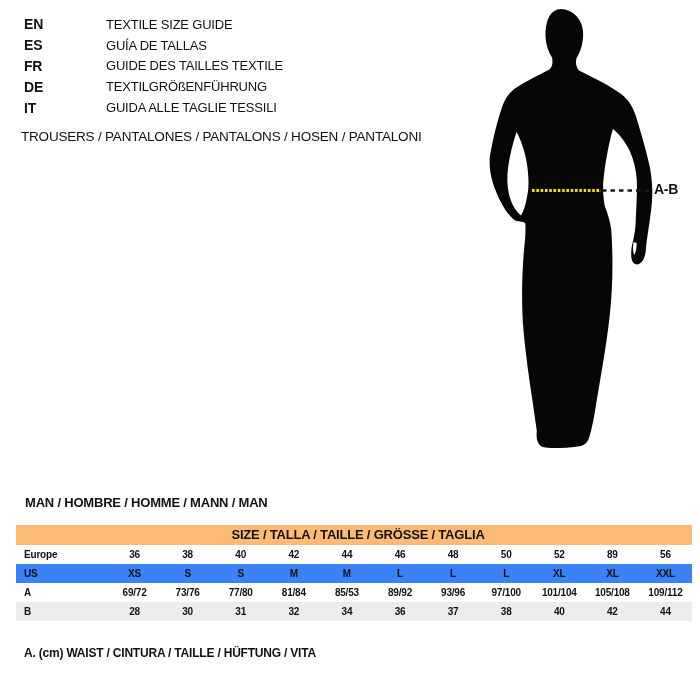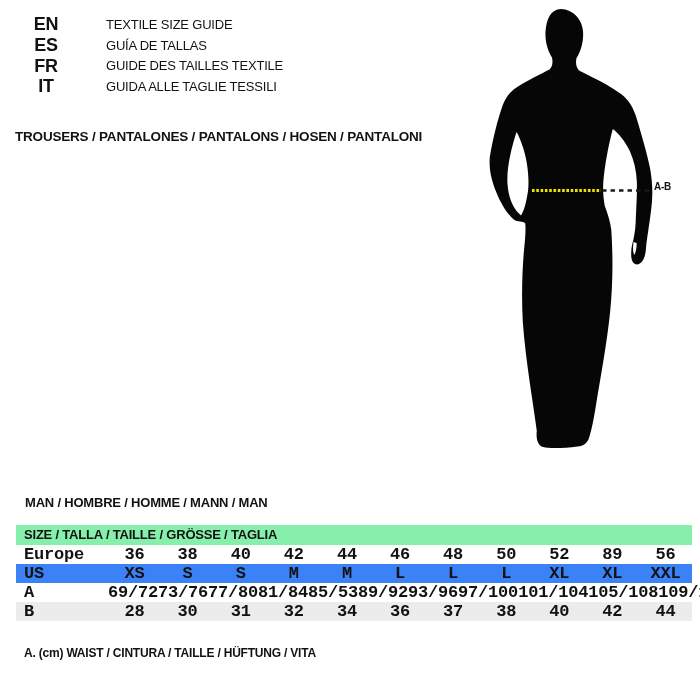--- a/index.html
+++ b/index.html
@@ -4,32 +4,32 @@
 <style>
   html,body{margin:0;padding:0;background:#fff;}
   #stage{
     position:relative;width:700px;height:700px;background:#ffffff;
     font-family:"Liberation Sans","DejaVu Sans",sans-serif;color:#121212;
     overflow:hidden;
   }
   
   .lang-block{position:absolute;left:24px;top:14px;}
   .lang-row{display:flex;height:20.8px;align-items:center;}
-  .lang-code{width:44px;font-weight:700;font-size:18px;letter-spacing:-0.2px;text-align:center;}
+  .lang-code{width:44px;font-weight:700;font-size:14px;letter-spacing:-0.2px;}
   .lang-label{font-weight:400;font-size:13px;letter-spacing:-0.2px;white-space:nowrap;margin-left:38px;}
-  .garment-title{position:absolute;left:15px;top:129px;font-weight:700;font-size:13.5px;letter-spacing:-0.2px;white-space:nowrap;}
+  .garment-title{position:absolute;left:21px;top:129px;font-weight:400;font-size:13.5px;letter-spacing:-0.2px;white-space:nowrap;}
   
   .figure-wrap{position:absolute;left:440px;top:0;width:260px;height:480px;}
-  .ab-label{position:absolute;left:654px;top:181px;font-weight:700;font-size:10px;letter-spacing:-0.3px;}
+  .ab-label{position:absolute;left:654px;top:181px;font-weight:700;font-size:14px;letter-spacing:-0.3px;}
   
   .man-title{position:absolute;left:25px;top:495px;font-weight:700;font-size:13px;letter-spacing:-0.2px;white-space:nowrap;}
   .size-table{position:absolute;left:16px;top:525px;width:676px;}
   .size-bar{height:20px;line-height:20px;padding-left:8px;font-weight:700;font-size:13px;letter-spacing:-0.2px;background:#c3c3c3;}
   .t-row{display:grid;grid-template-columns:92px repeat(11,1fr);height:19px;line-height:19px;}
-  .t-cell{font-weight:700;font-size:17px;text-align:center;letter-spacing:-0.2px;white-space:nowrap;font-family:Liberation Mono, monospace;}
+  .t-cell{font-weight:700;font-size:10px;text-align:center;letter-spacing:-0.2px;white-space:nowrap;}
   .t-cell.label{text-align:left;padding-left:8px;}
   
   .footnotes{position:absolute;left:24px;top:645px;}
   .footnote{font-weight:700;font-size:12px;line-height:17px;letter-spacing:-0.2px;white-space:nowrap;}
 </style>
 </head>
 <body>
 
 <div id="stage">
 
@@ -38,20 +38,24 @@
         <span class="lang-code">EN</span>
         <span class="lang-label">TEXTILE SIZE GUIDE</span>
       </div>
       <div class="lang-row">
         <span class="lang-code">ES</span>
         <span class="lang-label">GUÍA DE TALLAS</span>
       </div>
       <div class="lang-row">
         <span class="lang-code">FR</span>
         <span class="lang-label">GUIDE DES TAILLES TEXTILE</span>
+      </div>
+      <div class="lang-row">
+        <span class="lang-code">DE</span>
+        <span class="lang-label">TEXTILGRÖßENFÜHRUNG</span>
       </div>
       <div class="lang-row">
         <span class="lang-code">IT</span>
         <span class="lang-label">GUIDA ALLE TAGLIE TESSILI</span>
       </div>
     </div>
 
   <div class="garment-title">TROUSERS / PANTALONES / PANTALONS / HOSEN / PANTALONI</div>
 
   <div class="figure-wrap">
@@ -107,21 +111,21 @@
         C 195.8,252.5 196.8,247 196.6,243 Z"></path>
       <line x1="92" y1="190.5" x2="161" y2="190.5" stroke="#eee200" stroke-width="3" stroke-dasharray="2.6 1.7"></line>
       <line x1="162" y1="190.5" x2="212" y2="190.5" stroke="#1a1a1a" stroke-width="2.4" stroke-dasharray="4.5 4"></line>
     </svg>
   </div>
   <div class="ab-label">A-B</div>
 
   <div class="man-title">MAN / HOMBRE / HOMME / MANN / MAN</div>
 
   <div class="size-table">
-    <div class="size-bar" style="background: #86efac;">SIZE / TALLA / TAILLE / GRÖSSE / TAGLIA</div>
+    <div class="size-bar" style="background: #fdba74; text-align: center;">SIZE / TALLA / TAILLE / GRÖSSE / TAGLIA</div>
     <div>
         <div class="t-row">
           <div class="t-cell label">Europe</div>
           <div class="t-cell">36</div>
           <div class="t-cell">38</div>
           <div class="t-cell">40</div>
           <div class="t-cell">42</div>
           <div class="t-cell">44</div>
           <div class="t-cell">46</div>
           <div class="t-cell">48</div>

